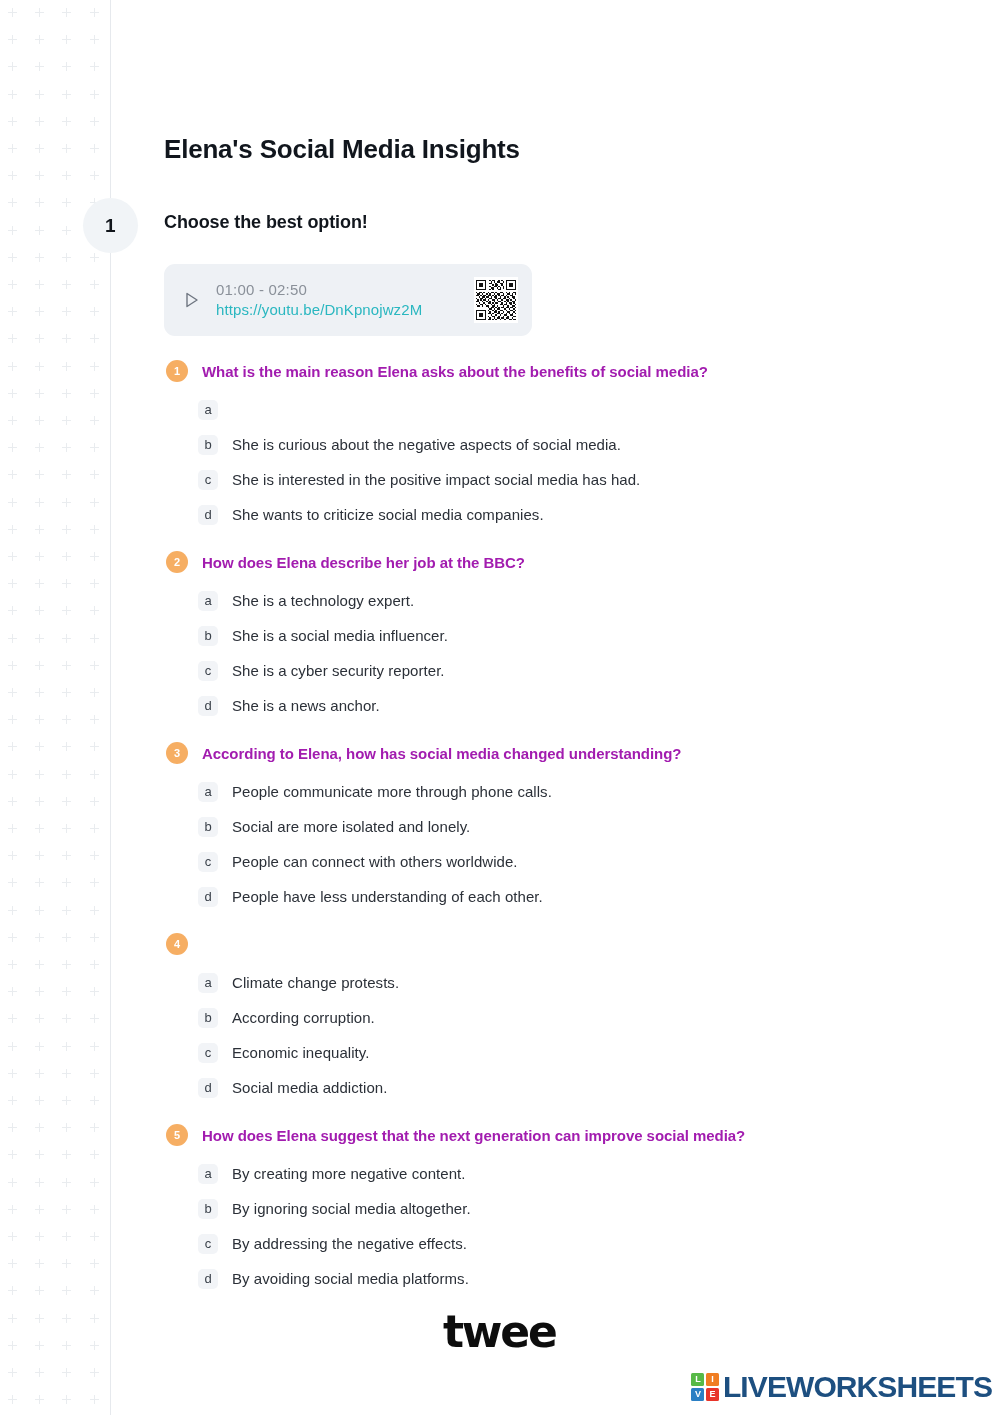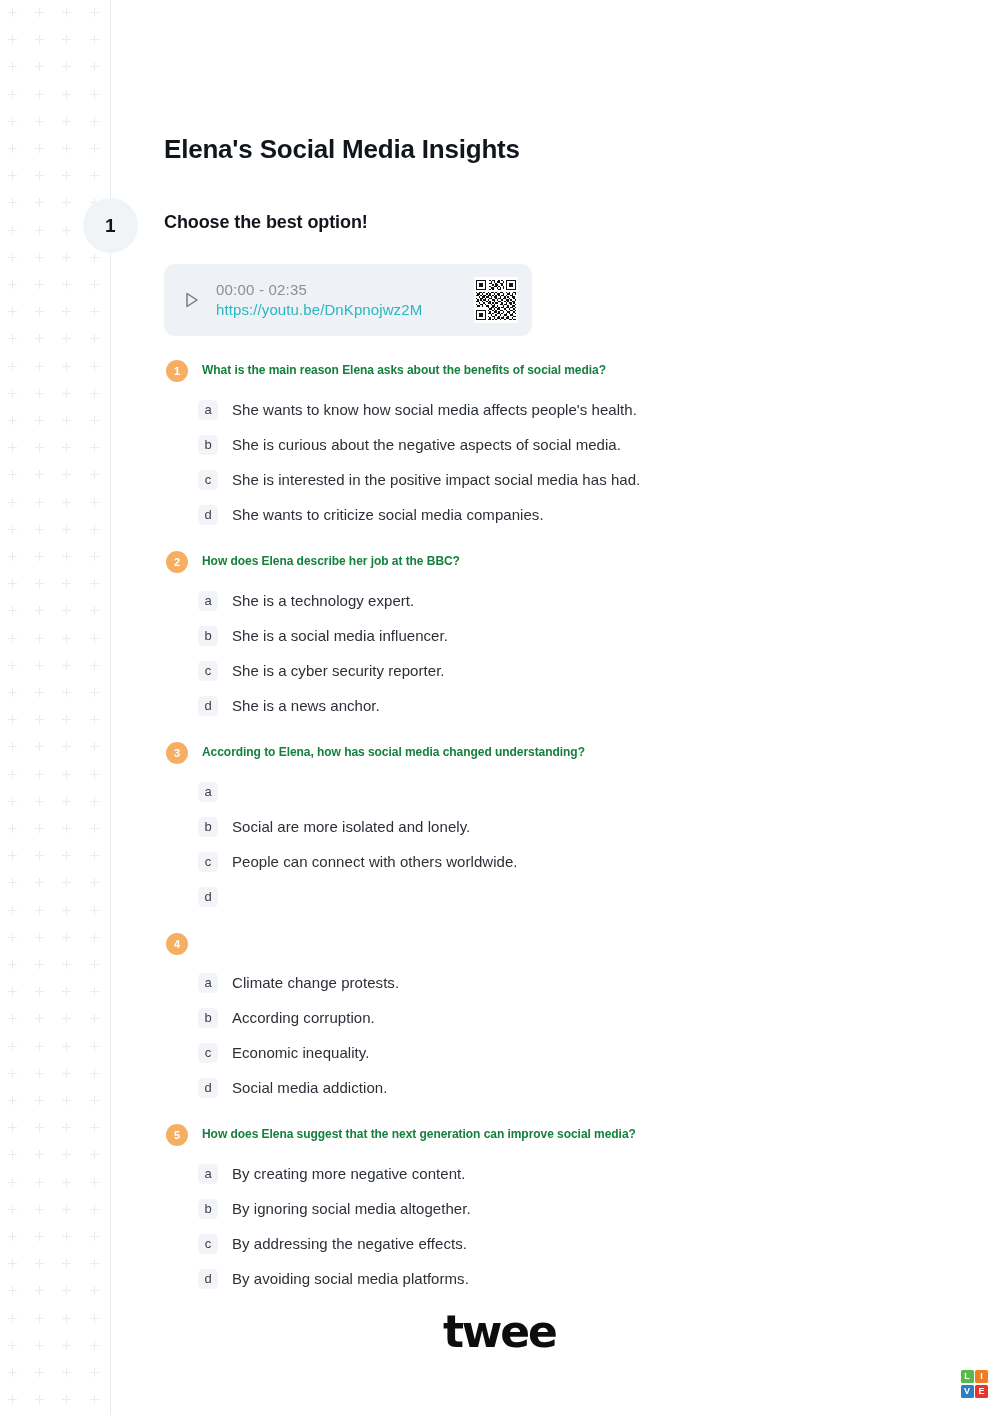--- a/index.html
+++ b/index.html
@@ -156,23 +156,23 @@
     color: #ffffff;
     font-size: 11px;
     font-weight: 700;
     display: flex;
     align-items: center;
     justify-content: center;
     line-height: 1;
   }
   .q-text {
     margin-left: 38px;
-    font-size: 12px;
+    font-size: 15px;
     font-weight: 700;
-    color: #15803d;
+    color: #a21caf;
     line-height: 1.35;
     letter-spacing: -0.05px;
     padding-top: 2px;
   }
   .options {
     margin-left: 34px;
     margin-top: 8px;
   }
   .option-row {
     display: flex;
@@ -470,21 +470,21 @@
 
   <div id="exercise-instruction">Choose the best option!</div>
 
   <div id="media-card">
     <span id="play-icon">
       <svg viewBox="0 0 22 22" width="22" height="22" aria-hidden="true">
         <path d="M7 4.5 L17 11 L7 17.5 Z" fill="none" stroke="#6f7681" stroke-width="1.4" stroke-linejoin="round"></path>
       </svg>
     </span>
     <span id="media-text">
-      <span id="media-timecode">00:00 - 02:35</span>
+      <span id="media-timecode">01:00 - 02:50</span>
       <a id="media-link" href="#">https://youtu.be/DnKpnojwz2M</a>
     </span>
     <span id="qr-code">
       <svg viewBox="0 0 29 29" width="44" height="46" shape-rendering="crispEdges" aria-hidden="true">
         <rect width="29" height="29" fill="#ffffff"></rect>
         <g fill="#111111">
           <rect x="1" y="1" width="7" height="1"></rect>
             <rect x="1" y="7" width="7" height="1"></rect>
           <rect x="1" y="1" width="1" height="7"></rect>
             <rect x="7" y="1" width="1" height="7"></rect>
@@ -683,21 +683,20 @@
 
   <div id="questions">
       <div class="question-block">
         <div class="question-head">
           <div class="q-number">1</div>
           <div class="q-text">What is the main reason Elena asks about the benefits of social media?</div>
         </div>
         <div class="options">
           <div class="option-row">
             <span class="opt-letter">a</span>
-            <span class="opt-text">She wants to know how social media affects people's health.</span>
           </div>
           <div class="option-row">
             <span class="opt-letter">b</span>
             <span class="opt-text">She is curious about the negative aspects of social media.</span>
           </div>
           <div class="option-row">
             <span class="opt-letter">c</span>
             <span class="opt-text">She is interested in the positive impact social media has had.</span>
           </div>
           <div class="option-row">
@@ -731,31 +730,33 @@
         </div>
       </div>
       <div class="question-block">
         <div class="question-head">
           <div class="q-number">3</div>
           <div class="q-text">According to Elena, how has social media changed understanding?</div>
         </div>
         <div class="options">
           <div class="option-row">
             <span class="opt-letter">a</span>
+            <span class="opt-text">People communicate more through phone calls.</span>
           </div>
           <div class="option-row">
             <span class="opt-letter">b</span>
             <span class="opt-text">Social are more isolated and lonely.</span>
           </div>
           <div class="option-row">
             <span class="opt-letter">c</span>
             <span class="opt-text">People can connect with others worldwide.</span>
           </div>
           <div class="option-row">
             <span class="opt-letter">d</span>
+            <span class="opt-text">People have less understanding of each other.</span>
           </div>
         </div>
       </div>
       <div class="question-block">
         <div class="question-head">
           <div class="q-number">4</div>
         </div>
         <div class="options">
           <div class="option-row">
             <span class="opt-letter">a</span>
@@ -805,13 +806,14 @@
 
 <div id="twee-logo">twee</div>
 
 <div id="lw-logo">
   <div id="lw-tiles">
       <div class="lw-tile" style="background: rgb(87, 185, 71);">L</div>
       <div class="lw-tile" style="background: rgb(240, 125, 34);">I</div>
       <div class="lw-tile" style="background: rgb(43, 127, 196);">V</div>
       <div class="lw-tile" style="background: rgb(232, 52, 42);">E</div>
     </div>
+  <span id="lw-word">LIVEWORKSHEETS</span>
 </div>
 
 </body></html>

